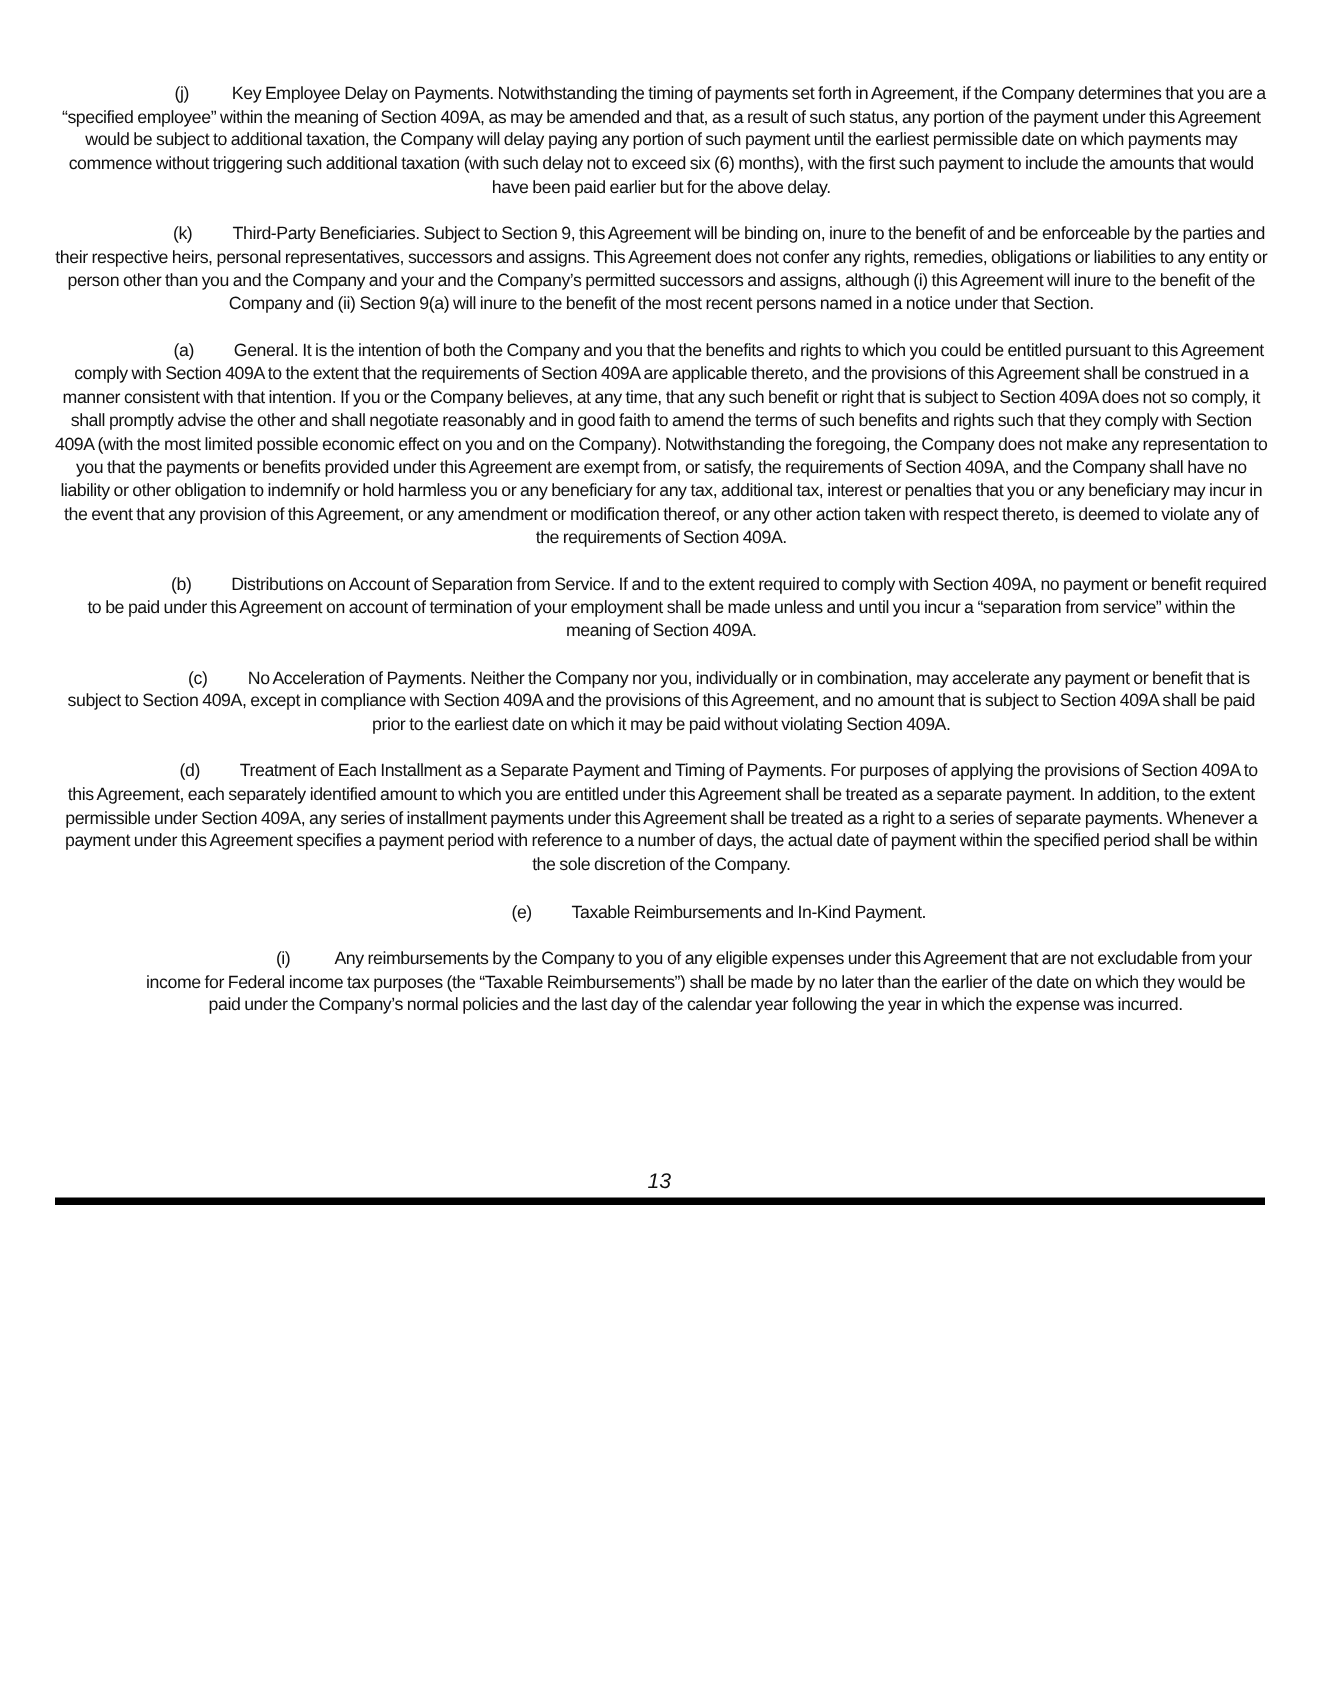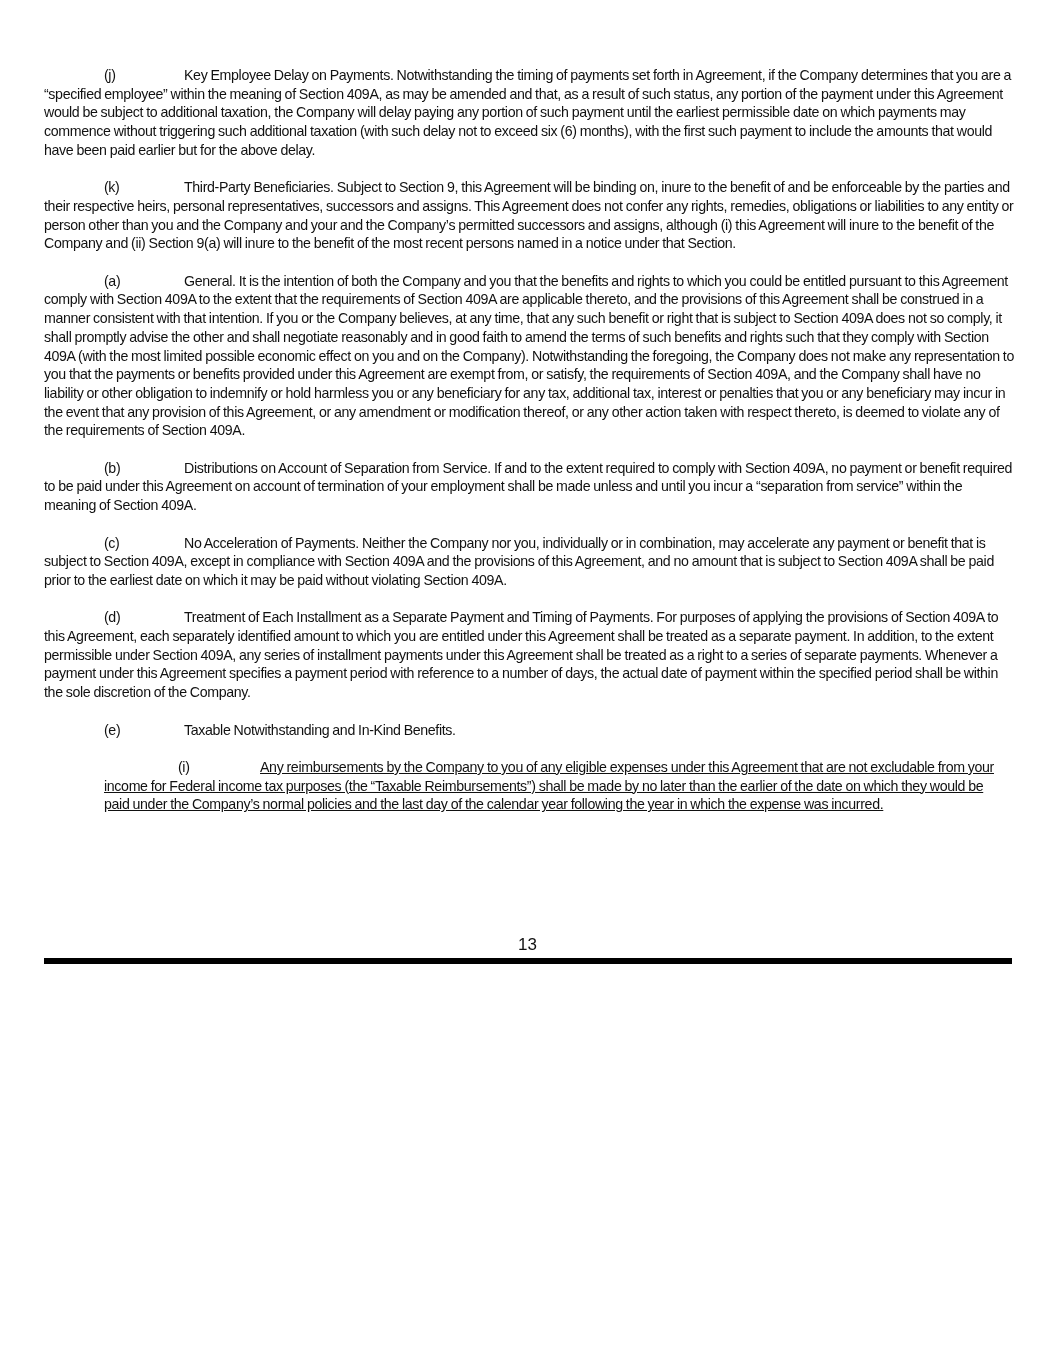--- a/index.html
+++ b/index.html
@@ -20,49 +20,49 @@
       word-spacing: -0.5px;
     }
     .page {
       position: absolute;
       left: 44px;
       top: 66px;
       width: 970px;
     }
     .para {
       margin: 0 0 18.7px 0;
-      text-align: left;
+      text-align: center;
     }
     .item-label {
       display: inline-block;
       width: 80px;
       padding-left: 60px;
     }
     .sec-num {
       display: inline-block;
       width: 60px;
     }
     .sub-para {
       margin-left: 60px;
       width: 905px;
-      text-decoration: underline;
     }
     .sub-label {
       display: inline-block;
       width: 82px;
       padding-left: 74px;
     }
     .page-number {
       position: absolute;
       left: 0;
       width: 1055px;
       top: 936px;
       text-align: center;
       font-size: 17px;
       letter-spacing: 0;
+      font-style: italic;
     }
     .bottom-rule {
       position: absolute;
       left: 44px;
       top: 958px;
       width: 968px;
       height: 6px;
       background: #000000;
     }
   </style>
@@ -90,21 +90,21 @@
 
   <p class="para">
     <span class="item-label">(c)</span><span>No Acceleration of Payments. Neither the Company nor you, individually or in combination, may accelerate any payment or benefit that is subject to Section 409A, except in compliance with Section 409A and the provisions of this Agreement, and no amount that is subject to Section 409A shall be paid prior to the earliest date on which it may be paid without violating Section 409A.</span>
   </p>
 
   <p class="para">
     <span class="item-label">(d)</span><span>Treatment of Each Installment as a Separate Payment and Timing of Payments. For purposes of applying the provisions of Section 409A to this Agreement, each separately identified amount to which you are entitled under this Agreement shall be treated as a separate payment. In addition, to the extent permissible under Section 409A, any series of installment payments under this Agreement shall be treated as a right to a series of separate payments. Whenever a payment under this Agreement specifies a payment period with reference to a number of days, the actual date of payment within the specified period shall be within the sole discretion of the Company.</span>
   </p>
 
   <p class="para">
-    <span class="item-label">(e)</span><span>Taxable Notwithstanding and In-Kind Benefits.</span>
+    <span class="item-label">(e)</span><span>Taxable Reimbursements and In-Kind Payment.</span>
   </p>
 
   <p class="para sub-para">
     <span class="sub-label">(i)</span><span>Any reimbursements by the Company to you of any eligible expenses under this Agreement that are not excludable from your income for Federal income tax purposes (the “Taxable Reimbursements”) shall be made by no later than the earlier of the date on which they would be paid under the Company’s normal policies and the last day of the calendar year following the year in which the expense was incurred.</span>
   </p>
 
 </div>
 
 <div class="page-number">13</div>
 <div class="bottom-rule"></div>

